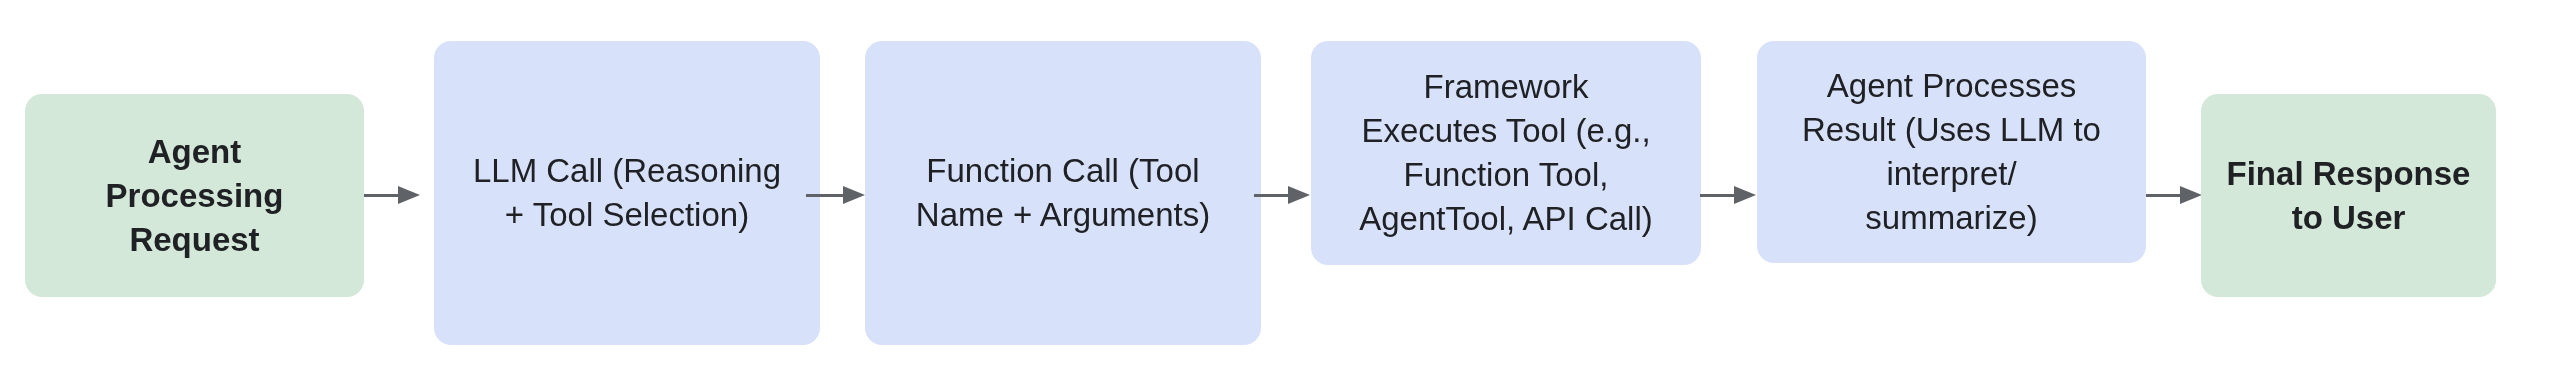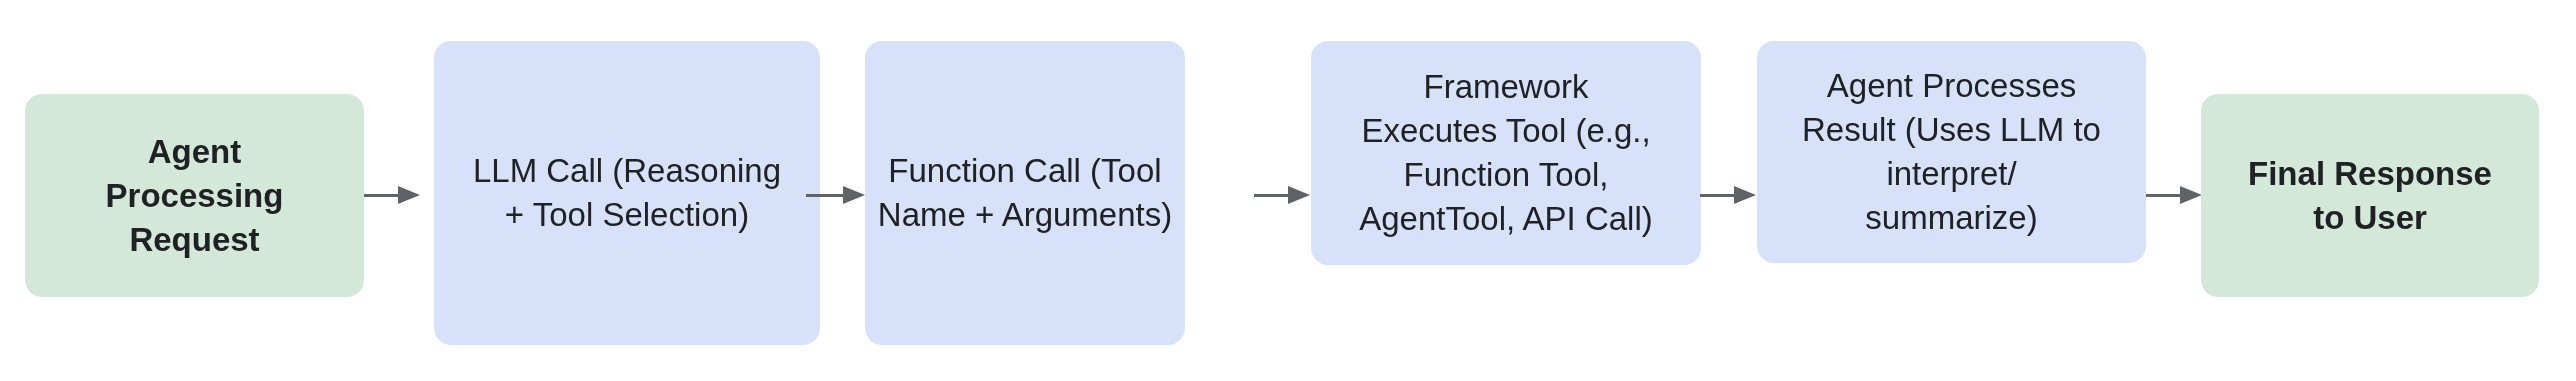--- a/index.html
+++ b/index.html
@@ -34,24 +34,24 @@
   .node.start-end {
     background: var(--start-end-fill, #d3e8d9);
     font-weight: 700;
   }
   .node.process {
     background: var(--process-fill, #d7e2fa);
     font-weight: 400;
   }
   .n1 { left: 25px;   top: 94px; width: 339px; height: 203px; align-items: center; }
   .n2 { left: 420px;  top: 41px;  width: 386px; height: 304px; margin-left: 14px; }
-  .n3 { left: 865px; top: 41px;  width: 320px; height: 304px; }
+  .n3 { left: 865px; top: 41px;  width: 396px; height: 304px; }
   .n4 { left: 1311px; top: 41px;  width: 390px; height: 224px; }
   .n5 { left: 1757px; top: 41px;  width: 389px; height: 222px; }
-  .n6 { left: 2201px; top: 94px; width: 338px; height: 203px; text-align: center; }
+  .n6 { left: 2201px; top: 94px; width: 295px; height: 203px; text-align: center; }
 
   .arrow {
     position: absolute;
     top: 186px;
     height: 19px;
   }
   .a1 { left: 364px;  width: 56px; }
   .a2 { left: 806px; width: 59px; }
   .a3 { left: 1254px; width: 56px; }
   .a4 { left: 1700px; width: 56px; }

